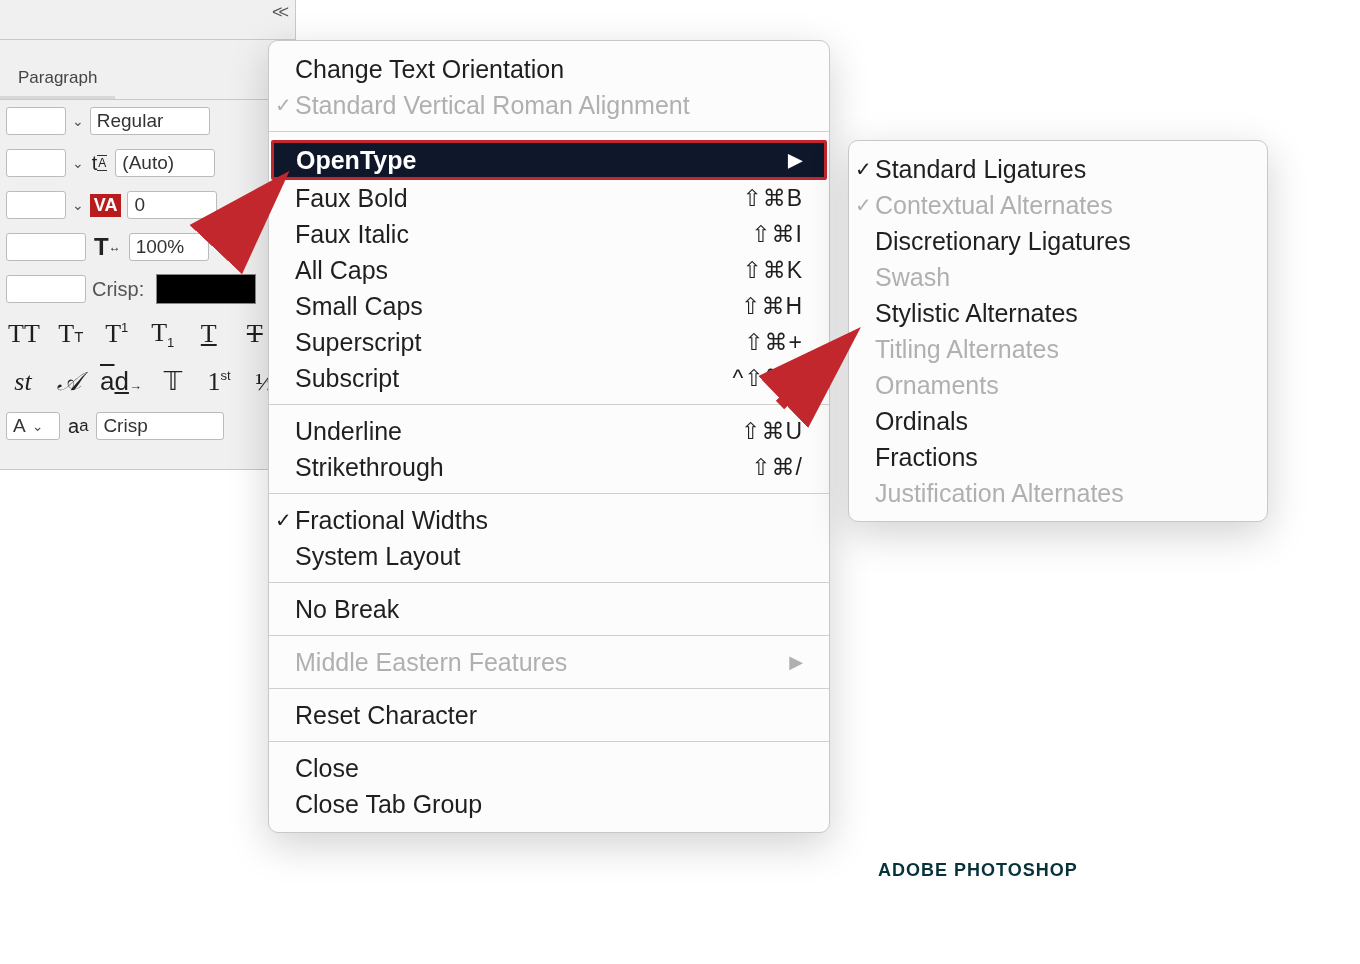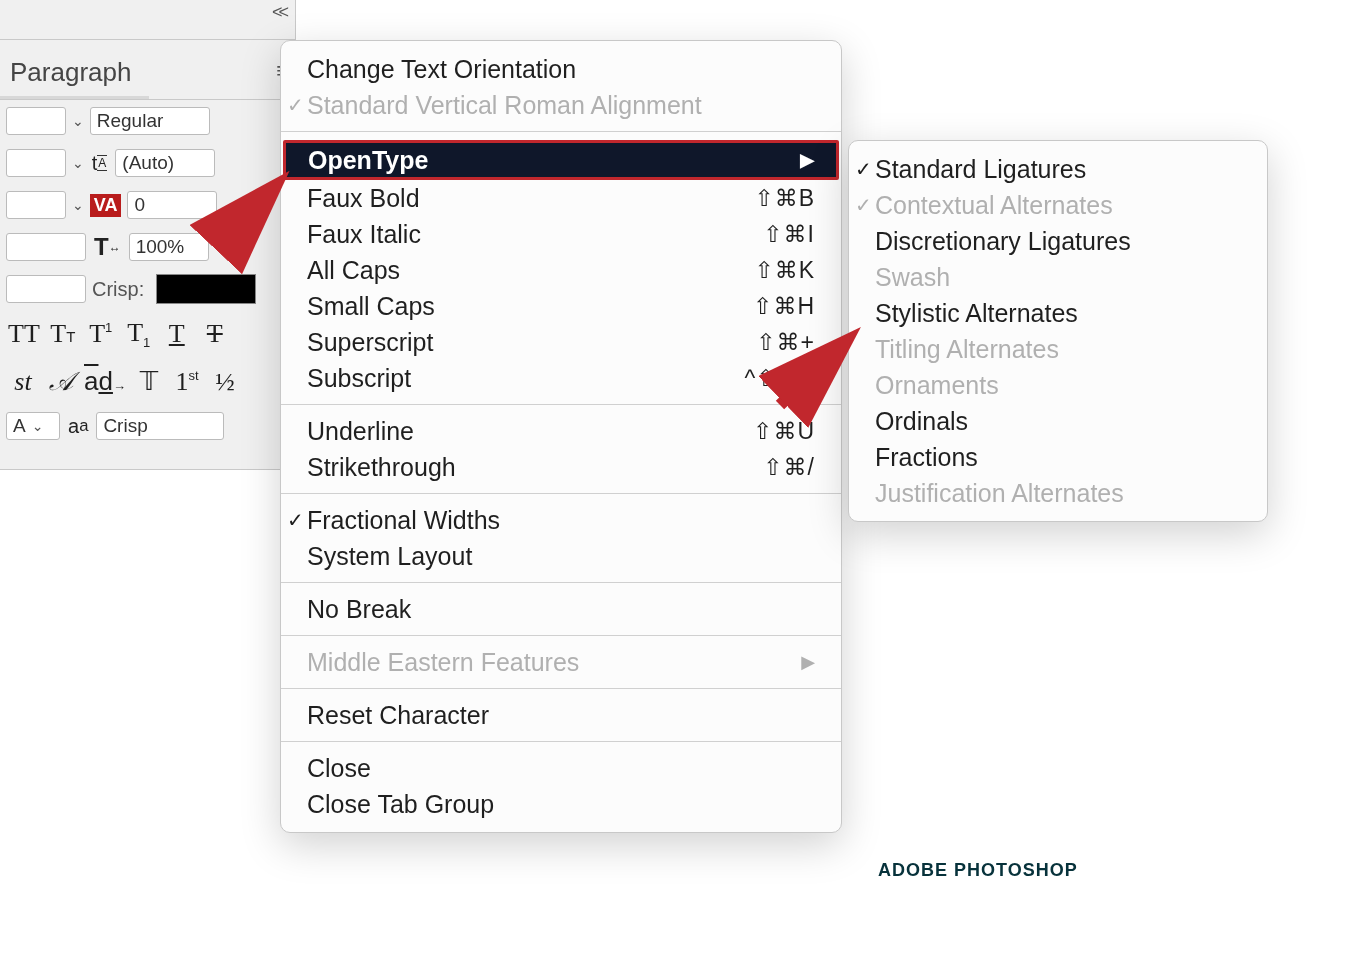--- a/index.html
+++ b/index.html
@@ -7,41 +7,41 @@
 
   
   .panel {
     position: absolute; left: 0; top: 0; width: 296px; height: 470px;
     background: #f0f0f0; border: 1px solid #c9c9c9; border-top: none; border-left: none;
     font-size: 20px; color: #2e2e2e;
   }
   .panel-header { height: 40px; border-bottom: 1px solid #c9c9c9; position: relative; }
   .collapse { position: absolute; right: 10px; top: 2px; font-size: 18px; color: #555; letter-spacing: -4px; }
   .tab-row { height: 60px; display:flex; align-items:flex-end; border-bottom:1px solid #c9c9c9; }
-  .tab { padding: 0 18px 8px 10px; font-size: 26px; color:#454545; border-bottom:3px solid #d8d8d8; }
+  .tab { padding: 0 18px 8px 18px; font-size: 17px; color:#454545; border-bottom:3px solid #d8d8d8; }
   .flyout { position:absolute; right:6px; top:58px; font-size:22px; color:#555; }
 
   .row { display:flex; align-items:center; height:42px; padding-left:6px; gap:6px; }
   .drop { height:28px; padding:0 6px; background:#fff; border:1px solid #bbb; border-radius:3px; display:flex; align-items:center; gap:6px; font-size:19px; color:#333; }
   .chev { font-size:14px; color:#555; }
   .icon-lbl { font-size:20px; color:#222; display:inline-flex; align-items:center; padding:0 2px; }
   .icon-big { font-size:24px; }
   .vabox { background:#b91c1c; color:#fff; padding:1px 4px; font-size:18px; font-weight:700; }
   .inp { height:28px; padding:0 6px; background:#fff; border:1px solid #bbb; border-radius:3px; display:flex; align-items:center; font-size:19px; color:#333; width:90px; }
   .empty { background:#fff; border:1px solid #bbb; height:28px; width:60px; border-radius:3px; }
   .color-label { font-size:20px; color:#555; margin-right:6px; }
   .swatch { width:100px; height:30px; background:#000; border:1px solid #888; }
 
-  .btn-row { display:flex; gap:8px; align-items:center; padding:8px 8px; flex-wrap:nowrap; }
+  .btn-row { display:flex; gap:16px; align-items:center; padding:8px 8px; flex-wrap:nowrap; }
   .tbtn { font-family:"Times New Roman",serif; font-size:26px; color:#1f1f1f; min-width:30px; text-align:center; }
   .tbtn small { font-size:15px; }
 
   
   .menu {
-    position:absolute; left:280px; top:40px; width:562px;
+    position:absolute; left:268px; top:40px; width:562px;
     background:#fcfcfc; border:1px solid #c8c8c8; border-radius:10px;
     box-shadow:0 12px 40px rgba(0,0,0,.18);
     padding:10px 0;
     font-size:25px; color:#1f1f1f;
   }
   .menu-item { display:flex; align-items:center; height:36px; padding:0 26px; position:relative; }
   .menu-item .check { position:absolute; left:6px; font-size:20px; color:#1d1d1d; }
   .menu-item .lbl { flex:1; }
   .menu-item .short { font-size:23px; color:#1f1f1f; letter-spacing:1px; }
   .menu-item .arrow { font-size:18px; color:#000; }

